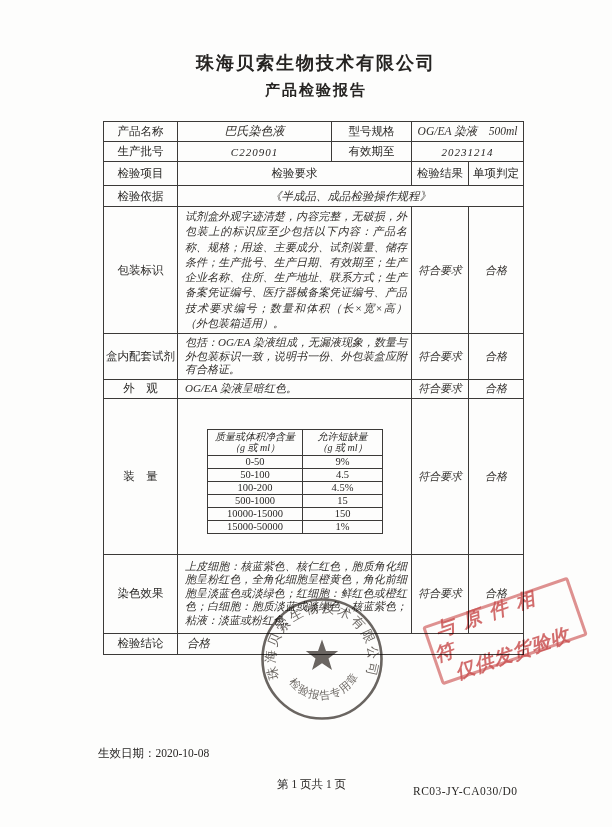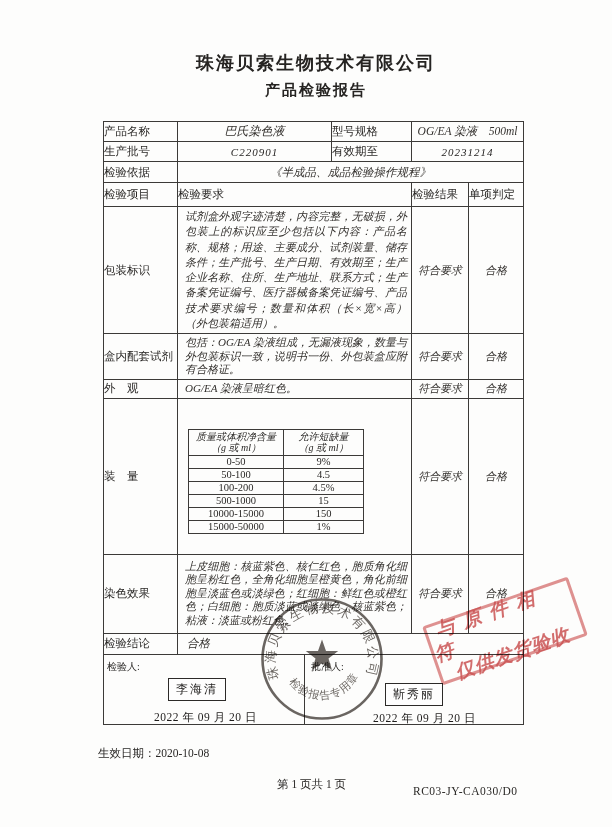--- a/index.html
+++ b/index.html
@@ -17,31 +17,31 @@
     position:absolute; left:96px; top:81px; width:440px; text-align:center;
     font-size:15px; font-weight:bold; letter-spacing:2px; color:#262422;
   }
   table.main {
     position:absolute; left:103px; top:121px; width:420px;
     border-collapse:collapse; table-layout:fixed;
   }
   table.main td {
     border:1px solid #3c3a38; vertical-align:middle; overflow:hidden;
   }
-  .c-label { font-size:11.5px; color:#2a2826; }
+  .c-label { text-align:center; font-size:11.5px; color:#2a2826; }
   .c-center { text-align:center; }
   .kai { font-style:italic; color:#33302d; }
   .val { font-size:11px; letter-spacing:1px;font-style:italic; }
   .req { font-size:11px; padding:2px 4px 2px 7px; text-align:justify; vertical-align:top; }
   .lh-tall { line-height:15.3px; }
   .lh-mid  { line-height:13.4px; }
   .res { text-align:center; font-size:11px; }
   .conc { font-size:11.5px; padding-left:9px; }
   table.fill {
-    margin:10px 0 0 3px; border-collapse:collapse; table-layout:fixed; width:175px;
+    margin:10px 0 0 22px; border-collapse:collapse; table-layout:fixed; width:175px;
     font-style:normal;
   }
   table.fill td {
     border:1px solid #3c3a38; text-align:center; color:#2a2826;
   }
   table.fill td.fh { font-size:10px; line-height:11.5px; font-style:italic; padding:1px 0; }
   table.fill td.fv { font-size:10.5px; height:13px; line-height:12px; }
   .sig-cell { padding:0; }
   .sig-wrap { display:flex; height:69px; }
   .sig-left  { position:relative; width:201px; border-right:1px solid #3c3a38; }
@@ -93,30 +93,30 @@
       <td class="c-center kai" style="font-size:11.5px" colspan="2">OG/EA 染液　500ml</td>
     </tr>
 
     <tr style="height:20px">
       <td class="c-label">生产批号</td>
       <td class="c-center val">C220901</td>
       <td class="c-label">有效期至</td>
       <td class="c-center val" colspan="2">20231214</td>
     </tr>
 
-    <tr style="height:21px">
-      <td class="c-label">检验依据</td>
-      <td class="c-center kai" style="font-size:11.5px" colspan="4">《半成品、成品检验操作规程》</td>
-    </tr>
-
     <tr style="height:24px">
       <td class="c-label">检验项目</td>
       <td class="c-label" colspan="2">检验要求</td>
       <td class="c-label">检验结果</td>
       <td class="c-label">单项判定</td>
+    </tr>
+
+    <tr style="height:21px">
+      <td class="c-label">检验依据</td>
+      <td class="c-center kai" style="font-size:11.5px" colspan="4">《半成品、成品检验操作规程》</td>
     </tr>
 
     <tr style="height:107px">
       <td class="c-label">包装标识</td>
       <td class="req kai lh-tall" colspan="2">试剂盒外观字迹清楚，内容完整，无破损，外包装上的标识应至少包括以下内容：产品名称、规格；用途、主要成分、试剂装量、储存条件；生产批号、生产日期、有效期至；生产企业名称、住所、生产地址、联系方式；生产备案凭证编号、医疗器械备案凭证编号、产品技术要求编号；数量和体积（长×宽×高）（外包装箱适用）。</td>
       <td class="res kai">符合要求</td>
       <td class="res kai">合格</td>
     </tr>
 
     <tr style="height:41px">
@@ -188,36 +188,20 @@
       <td class="req kai lh-mid" style="vertical-align:middle" colspan="2">上皮细胞：核蓝紫色、核仁红色，胞质角化细胞呈粉红色，全角化细胞呈橙黄色，角化前细胞呈淡蓝色或淡绿色；红细胞：鲜红色或橙红色；白细胞：胞质淡蓝或淡绿色，核蓝紫色；粘液：淡蓝或粉红色。</td>
       <td class="res kai">符合要求</td>
       <td class="res kai">合格</td>
     </tr>
 
     <tr style="height:21px">
       <td class="c-label">检验结论</td>
       <td class="conc kai" colspan="4">合格</td>
     </tr>
 
-    <tr>
-      <td class="sig-cell" colspan="5">
-        <div class="sig-wrap">
-          <div class="sig-left">
-            <span class="sig-label" style="left:3px;top:5px">检验人:</span>
-            <span class="sig-name" style="left:64px;top:23px">李海清</span>
-            <span class="sig-date" style="left:50px;top:55px">2022 年 09 月 20 日</span>
-          </div>
-          <div class="sig-right">
-            <span class="sig-label" style="left:6px;top:5px">批准人:</span>
-            <span class="sig-name" style="left:80px;top:28px">靳秀丽</span>
-            <span class="sig-date" style="left:68px;top:56px">2022 年 09 月 20 日</span>
-          </div>
-        </div>
-      </td>
-    </tr>
   </tbody>
     </table>
 
   <svg class="stamp-round" viewBox="0 0 128 128">
     <circle cx="64" cy="64" r="59.5" fill="none" stroke="#4a443f" stroke-width="2.6"></circle>
     <path id="arcTop" d="M 21.4 83.9 A 47 47 0 1 1 106.6 83.9" fill="none"></path>
     <path id="arcBot" d="M 30.1 85.2 A 40 40 0 0 0 97.9 85.2" fill="none"></path>
     <text font-size="13" fill="#4a443f" letter-spacing="2.4" font-family="Liberation Serif, serif">
       <textPath href="#arcTop" startOffset="1">珠海贝索生物技术有限公司</textPath>
     </text>

